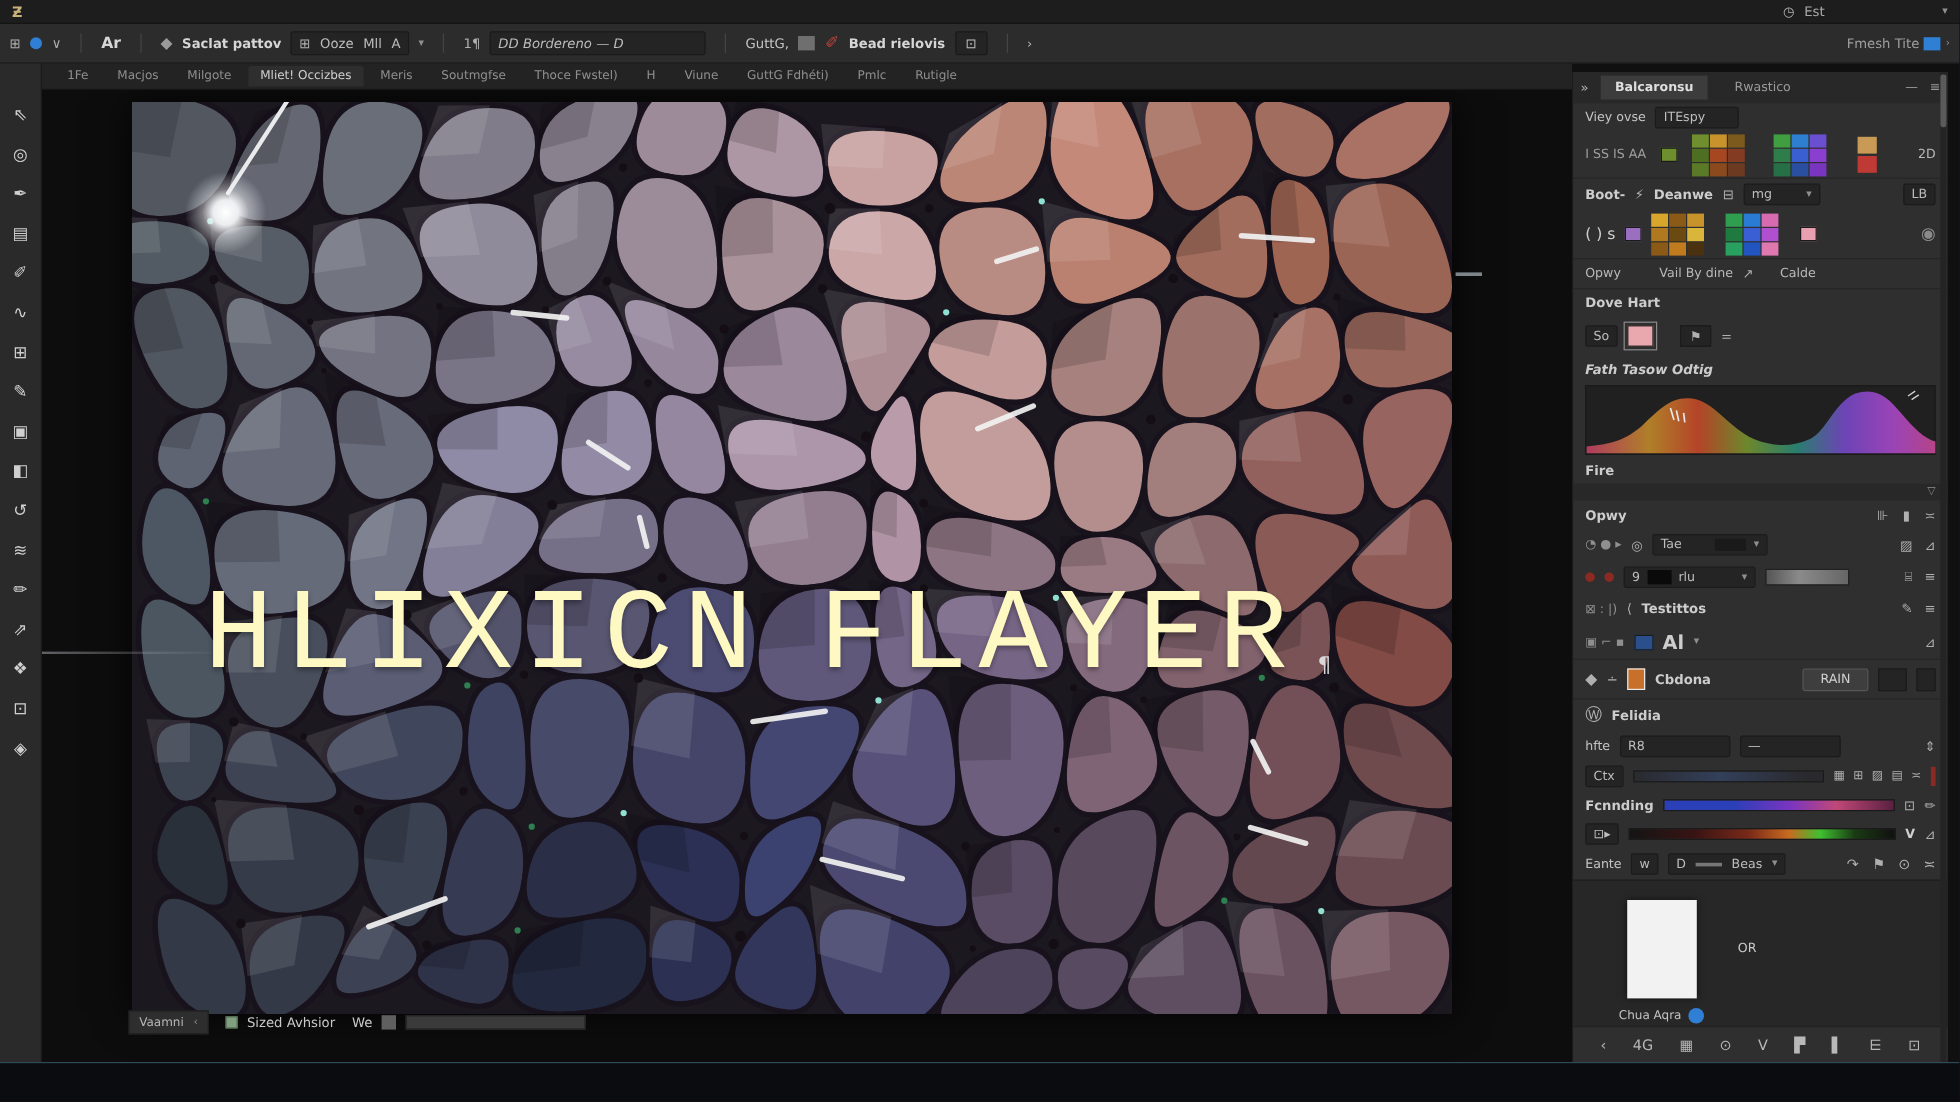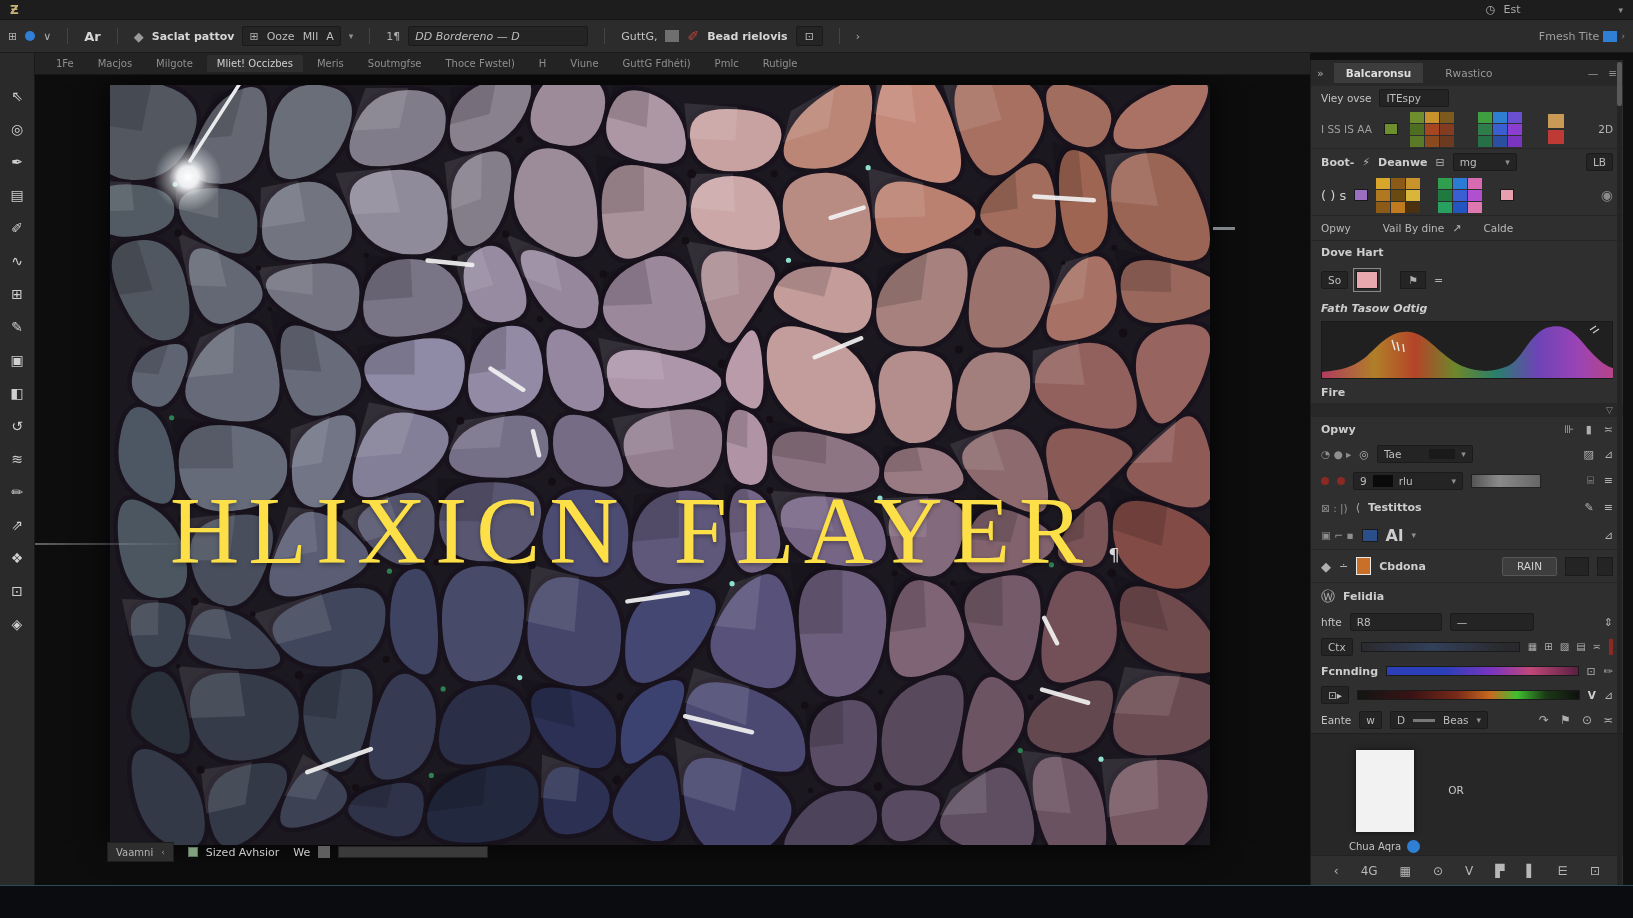--- a/index.html
+++ b/index.html
@@ -23,21 +23,21 @@
   #tabstrip .tab{padding:3px 10px;color:#8f8f8f;cursor:default;}
   #tabstrip .tab.active{color:#d0d0d0;background:#2e2e2e;border-radius:2px 2px 0 0;}
   
   #toolcol{position:absolute;left:0;top:53px;width:35px;height:838px;background:#2a2a2a;border-right:1px solid #1a1a1a;display:flex;flex-direction:column;align-items:center;padding-top:26px;gap:0;}
   #toolcol .tool{width:26px;height:33px;display:flex;align-items:center;justify-content:center;color:#cfcfcf;font-size:14px;cursor:default;}
   
   #canvas{position:absolute;left:35px;top:75px;width:1275px;height:810px;background:#0d0d0d;overflow:hidden;}
   #artboard{position:absolute;left:75px;top:10px;width:1100px;height:760px;background:#15151a;box-shadow:0 0 30px rgba(0,0,0,.8);}
   #mesh{position:absolute;left:0;top:0;}
   .title-row{position:absolute;left:60px;top:398px;width:1040px;display:flex;align-items:flex-end;gap:46px;pointer-events:none;}
-  .title-word{font-family:Liberation Serif, serif;font-size:96px;line-height:1;color:#fde047;letter-spacing:9px;text-shadow:0 2px 4px rgba(0,0,0,.35);}
+  .title-word{font-family:Liberation Mono, monospace;font-size:96px;line-height:1;color:#fef9c3;letter-spacing:9px;text-shadow:0 2px 4px rgba(0,0,0,.35);}
   .title-mark{font-size:18px;color:#d8d8d8;margin:0 0 14px -30px;}
   .streak{position:absolute;left:0;top:468px;width:150px;height:2px;background:linear-gradient(90deg,rgba(200,200,210,.45),rgba(200,200,210,0));}
   .edge-dash{position:absolute;left:1178px;top:152px;width:22px;height:3px;background:#9aa4aa;opacity:.8;}
   
   #statusbar{position:absolute;left:72px;bottom:22px;height:22px;display:flex;align-items:center;gap:14px;}
   .st-box{background:#2e2e2e;border:1px solid #1e1e1e;height:20px;display:flex;align-items:center;padding:0 8px;gap:8px;color:#b5b5b5;font-size:10px;}
   .st-plain{display:flex;align-items:center;gap:8px;color:#c9c9c9;font-size:11px;}
   .green-sq{width:10px;height:10px;background:#7f9f7f;border:1px solid #5a755a;}
   .st-bar{width:150px;height:12px;background:#3a3a3a;border:1px solid #222;}
   #bottomstrip{position:absolute;left:0;top:885px;width:1633px;height:33px;background:#0a0c10;border-top:1px solid #2c4a5a;}

